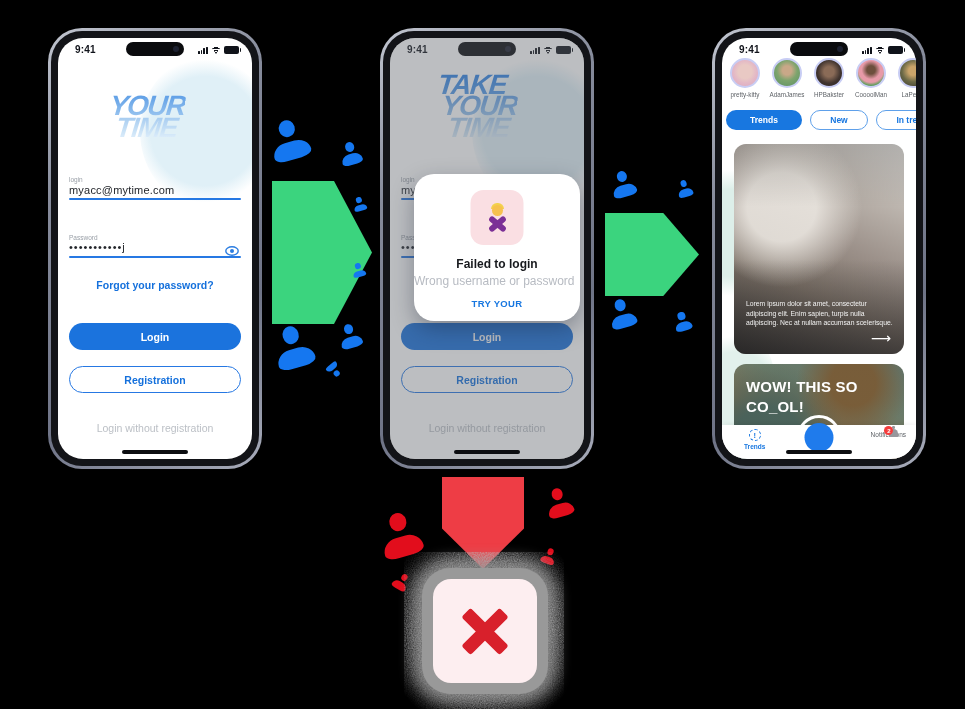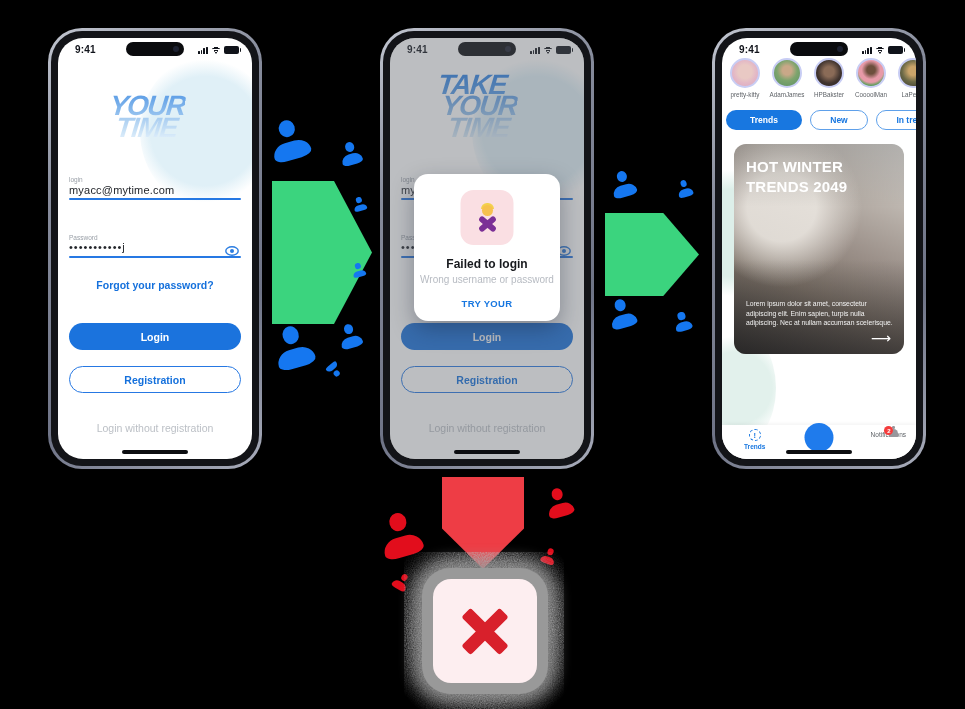--- a/index.html
+++ b/index.html
@@ -49,36 +49,36 @@
   .eye { position:absolute; right:13px; }
   .forgot { position:absolute; left:0; right:0; text-align:center; font-size:10.5px; font-weight:bold; color:#1470dc; }
   .btn { position:absolute; left:11px; right:11px; height:27px; border-radius:14px;
          display:flex; align-items:center; justify-content:center; font-size:10.5px; font-weight:bold; }
   .btn.primary { background:#1b73dd; color:#fff; }
   .btn.outline { background:#fff; border:1px solid #2678e3; color:#1470dc; }
   .guest { position:absolute; left:0; right:0; text-align:center; font-size:10.5px; color:#bcc0c6; }
 
   
   .dim { position:absolute; inset:0; background:rgba(96,100,108,.42); }
-  .modal { position:absolute; left:24px; top:136px; width:146px; height:147px; border-radius:14px;
+  .modal { position:absolute; left:24px; top:136px; width:166px; height:147px; border-radius:20px;
            background:#fff; box-shadow:0 8px 22px rgba(20,30,50,.35); }
   .emoji-box { position:absolute; left:50%; top:16px; transform:translateX(-50%);
                width:53px; height:55px; border-radius:13px; background:#fadfe3; }
   .no-girl { position:absolute; left:50%; top:50%; width:24px; height:26px; transform:translate(-50%,-50%); }
   .no-girl .head { position:absolute; left:50%; top:0; transform:translateX(-50%); width:11px; height:11px;
                    border-radius:50%; background:#f6c14e; }
   .no-girl .hair { position:absolute; left:50%; top:-1.5px; transform:translateX(-50%); width:13px; height:6px;
                    border-radius:7px 7px 0 0; background:#f3d14c; }
   .no-girl .armA,.no-girl .armB { position:absolute; left:50%; top:16px; width:20px; height:6px;
                    border-radius:3px; background:#7b2f96; }
   .no-girl .armA { transform:translate(-50%,0) rotate(40deg); }
   .no-girl .armB { transform:translate(-50%,0) rotate(-40deg); }
   .modal-title { position:absolute; left:0; right:0; top:83px; text-align:center;
                  font-size:12px; font-weight:bold; color:#17191d; }
-  .modal-sub { position:absolute; left:0; right:0; top:100px; text-align:center; font-size:10px; color:#b7bbc2; }
+  .modal-sub { position:absolute; left:0; right:0; top:100px; font-size:12px; color:#b7bbc2; }
   .modal-action { position:absolute; left:0; right:0; top:124px; text-align:center;
                   font-size:9.5px; font-weight:bold; color:#1877e0; letter-spacing:.3px; }
 
   
   .feed-bg1 { position:absolute; left:-34px; top:120px; width:90px; height:150px; border-radius:50%;
               background:radial-gradient(circle,#ddefe9 0 50%, rgba(221,239,233,0) 72%); }
   .feed-bg2 { position:absolute; left:-26px; top:290px; width:80px; height:120px; border-radius:50%;
               background:radial-gradient(circle,#e2f1ec 0 50%, rgba(226,241,236,0) 72%); }
   .stories { position:absolute; left:4px; top:20px; display:flex; gap:4px; }
   .story { width:38px; display:flex; flex-direction:column; align-items:center; }
@@ -312,28 +312,30 @@
         </div>
       </div>
 
       <div class="tabs">
         <div class="tab active">Trends</div>
         <div class="tab ghost t2">New</div>
         <div class="tab ghost t3">In trend</div>
       </div>
 
       <div class="card card1">
-        <div class="card-title">
-          <span>HOT WINTER</span><br>
-          <span>TRENDS 2049</span>
-        </div>
         <div class="card-body">Lorem ipsum dolor sit amet, consectetur adipiscing elit. Enim sapien, turpis nulla adipiscing. Nec at nullam accumsan scelerisque.</div>
         <div class="card-arrow">⟶</div>
       </div>
 
+      <div class="card card2">
+        <div class="card-title">
+          <span>WOW! THIS SO</span><br>
+          <span>CO_OL!</span>
+        </div>
+      </div>
 
       <div class="ringbtn"></div>
       <div class="navbar"></div>
       <div class="bluebtn"></div>
 
       <div class="nav-item nav-trends" style="top:391px">
         <span class="trends-ic"></span>
         <span class="nav-lbl">Trends</span>
       </div>
       <div class="nav-item nav-notif" style="top:391px">

